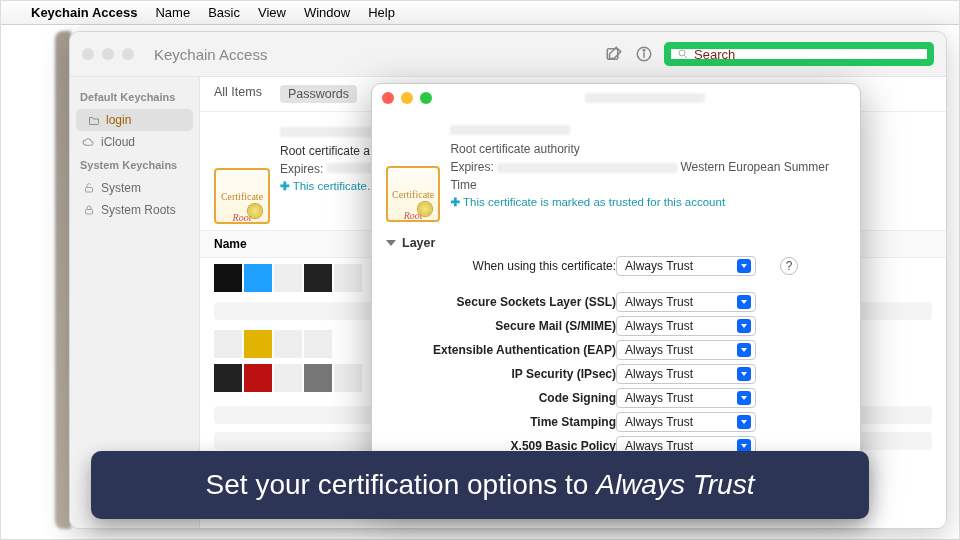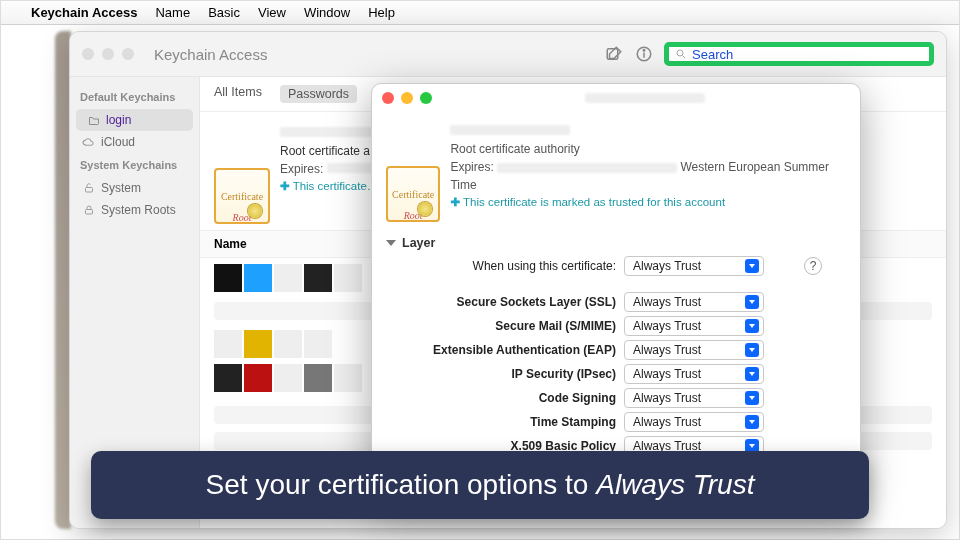--- a/index.html
+++ b/index.html
@@ -8,26 +8,26 @@
 .menubar { height: 24px; background: linear-gradient(#fdfdfd,#f3f3f3); border-bottom: 1px solid #d0d0d0; display: flex; align-items: center; font-size: 13px; padding: 0 12px; gap: 18px; }
 .menubar .apple { font-size: 14px; }
 .menubar .appname { font-weight: 700; }
 .menubar .item { cursor: default; }
 .mainwin { position: absolute; top: 30px; left: 68px; right: 12px; bottom: 10px; background: #f7f7f7; border-radius: 10px; box-shadow: 0 8px 30px rgba(0,0,0,0.2); overflow: hidden; border: 1px solid #d5d5d5; }
 .toolbar { height: 45px; display: flex; align-items: center; padding: 0 12px; gap: 10px; border-bottom: 1px solid #e5e5e5; background: #f3f3f4; }
 .traffic { display: flex; gap: 8px; margin-right: 10px; }
 .traffic span { width: 12px; height: 12px; border-radius: 50%; background: #ddd; display: inline-block; }
 .tbtitle { font-size: 15px; color: #888; font-weight: 500; flex: 0 0 auto; margin-right: auto; }
 .tbicon { width: 20px; height: 20px; color: #888; display: flex; align-items: center; justify-content: center; }
-.search { flex: 0 0 270px; height: 24px; background: #fff; border: 5px solid #22c55e; border-radius: 5px; display: flex; align-items: center; padding: 0 6px; color: #1d4ed8; font-size: 13px; gap: 5px; }
+.search { flex: 0 0 270px; height: 24px; background: #fff; border: 7px solid #22c55e; border-radius: 5px; display: flex; align-items: center; padding: 0 6px; color: #7f1d1d; font-size: 13px; gap: 5px; }
 .body { display: flex; height: calc(100% - 45px); }
 .sidebar { width: 130px; background: #f1f1f2; padding: 8px 6px; font-size: 12px; border-right: 1px solid #e5e5e5; }
 .sidebar .heading { color: #8a8a8a; font-weight: 600; font-size: 11px; margin: 6px 4px; }
 .sidebar .row { display: flex; align-items: center; gap: 6px; padding: 4px 6px; border-radius: 5px; color: #6b6b6b; }
-.sidebar .row.sel { background: rgba(0,0,0,0.07); color: #4c1d95; padding-left: 11px; }
+.sidebar .row.sel { background: rgba(0,0,0,0.07); color: #a16207; padding-left: 11px; }
 .sidebar .ic { width: 13px; height: 13px; display: inline-flex; align-items: center; justify-content: center; }
 .content { flex: 1; background: #fff; position: relative; }
 .tabs { display: flex; gap: 18px; padding: 8px 14px; font-size: 12.5px; color: #555; border-bottom: 1px solid #eee; }
 .tabs .tab.sel { background: #e2e2e2; padding: 2px 8px; border-radius: 4px; }
 .certhdr { display: flex; align-items: flex-start; padding: 12px 14px 6px; gap: 10px; }
 .certicon { width: 56px; height: 56px; border: 2px solid #e6a93a; border-radius: 4px; background: linear-gradient(#fffdf5,#fef6e0); position: relative; display: flex; flex-direction: column; align-items: center; justify-content: center; font-family: cursive; font-size: 10px; color: #c08a2a; margin-top: 44px; }
 .certicon::after { content:""; position:absolute; bottom:4px; right:6px; width:14px; height:14px; border-radius:50%; background: radial-gradient(#f3e58a,#d9bc2e); box-shadow: 0 0 0 1px #c9a030; }
 .certicon .rib { position:absolute; top:42px; font-size:10px; color:#c95050; font-style:italic;}
 .certmeta { font-size: 12px; color: #555; line-height: 1.5; }
 .certmeta .blur { display:inline-block; width:140px; height:10px; background:#eee; border-radius:2px; filter: blur(1px); }
@@ -39,21 +39,21 @@
 
 .sheet { position: absolute; top: 82px; left: 370px; width: 490px; height: 420px; background: #fff; border-radius: 10px; box-shadow: 0 10px 40px rgba(0,0,0,0.35); border: 1px solid #ccc; overflow: hidden; }
 .sheet .shtb { height: 28px; display: flex; align-items: center; padding: 0 10px; gap: 7px; }
 .shtb .dot { width: 12px; height: 12px; border-radius: 50%; }
 .dot.r{background:#ff5f57}.dot.y{background:#febc2e}.dot.g{background:#28c840}
 .sheet .titleblur { margin-left: auto; margin-right: auto; width: 120px; height: 10px; background:#eee; border-radius:3px; filter:blur(1px);}
 .sheet-body { padding: 4px 14px 14px; font-size: 12px; color: #333; }
 .sheet-body .certhdr { padding: 6px 0; }
 .disc { display:flex; align-items:center; gap:6px; font-weight:700; font-size:12.5px; margin: 8px 0 6px; color:#333;}
 .disc .tri { width:0;height:0;border-left:5px solid transparent;border-right:5px solid transparent;border-top:6px solid #777; transform: rotate(0); }
-.trustrow { display: grid; grid-template-columns: 200px 140px 20px; align-items: center; gap: 8px; margin: 4px 0 4px 30px; font-size: 12px; }
+.trustrow { display: grid; grid-template-columns: 200px 140px 20px; align-items: center; margin: 4px 0 4px 30px; font-size: 12px; }
 .trustrow .lbl { text-align: right; font-weight: 600; color: #222; }
 .trustrow .sel { height: 20px; border: 1px solid #c8c8c8; border-radius: 4px; background: #fff; display: flex; align-items: center; justify-content: space-between; padding: 0 4px 0 8px; font-size: 12px; color:#222; }
 .trustrow .caret { width: 14px; height: 14px; background: #0a66ff; border-radius: 3px; display:flex; align-items:center; justify-content:center; }
 .trustrow .caret::after { content:""; width:0;height:0;border-left:3px solid transparent;border-right:3px solid transparent;border-top:4px solid #fff;}
 .trustrow.first { grid-template-columns: 200px 140px 20px 20px; }
 .help { width:18px;height:18px;border:1px solid #bbb;border-radius:50%;display:flex;align-items:center;justify-content:center;font-size:12px;color:#555;margin-left:4px;}
 .details .drow { display:grid; grid-template-columns: 160px auto; gap: 10px; margin: 3px 0 3px 10px; font-size:12px; }
 .details .drow .k { text-align:right; font-weight:600; }
 .details .drow .v { width: 140px; height: 10px; background:#eee; border-radius:2px; filter:blur(1px);}
 

